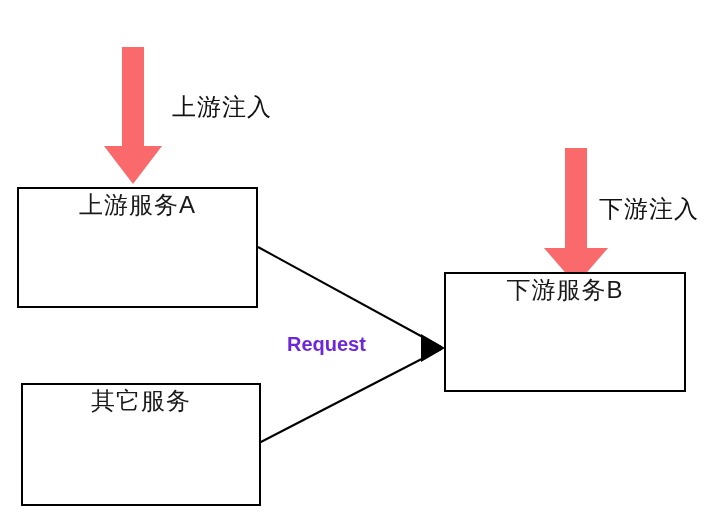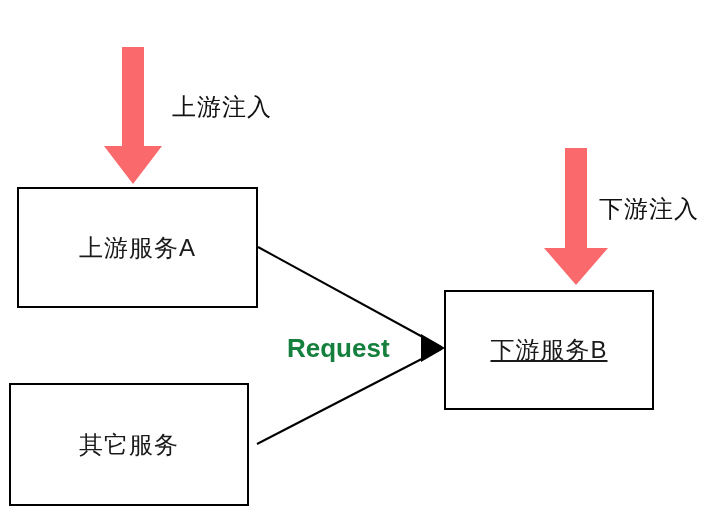--- a/index.html
+++ b/index.html
@@ -21,44 +21,44 @@
     top: 0;
     width: 709px;
     height: 526px;
   }
   .node {
     position: absolute;
     box-sizing: border-box;
     border: 2px solid #000000;
     background: #ffffff;
     display: flex;
-    align-items: center;
+    align-items: flex-start;
     justify-content: center;
     font-size: 24px;
     color: #1a1a1a;
     letter-spacing: 1px;
   }
   #node-upstream   { left: 17px;  top: 187px; width: 241px; height: 121px; }
-  #node-other      { left: 9px;  top: 383px; width: 240px; height: 123px; }
-  #node-downstream { left: 444px; top: 290px; width: 210px; height: 120px; text-decoration: underline; }
+  #node-other      { left: 21px;  top: 383px; width: 240px; height: 123px; }
+  #node-downstream { left: 444px; top: 272px; width: 242px; height: 120px; }
   .annotation {
     position: absolute;
     font-size: 24px;
     color: #111111;
     white-space: nowrap;
     letter-spacing: 1px;
   }
   #label-upstream-injection   { left: 172px; top: 91px; }
   #label-downstream-injection { left: 599px; top: 193px; }
   #label-request {
     left: 287px;
     top: 333px;
-    font-size: 26px;
+    font-size: 20px;
     font-weight: bold;
-    color: #15803d;
+    color: #6d28d9;
     letter-spacing: 0;
   }
 </style>
 </head>
 <body>
 
 <div class="canvas">
 
   <svg class="layer" viewBox="0 0 709 526">
 

